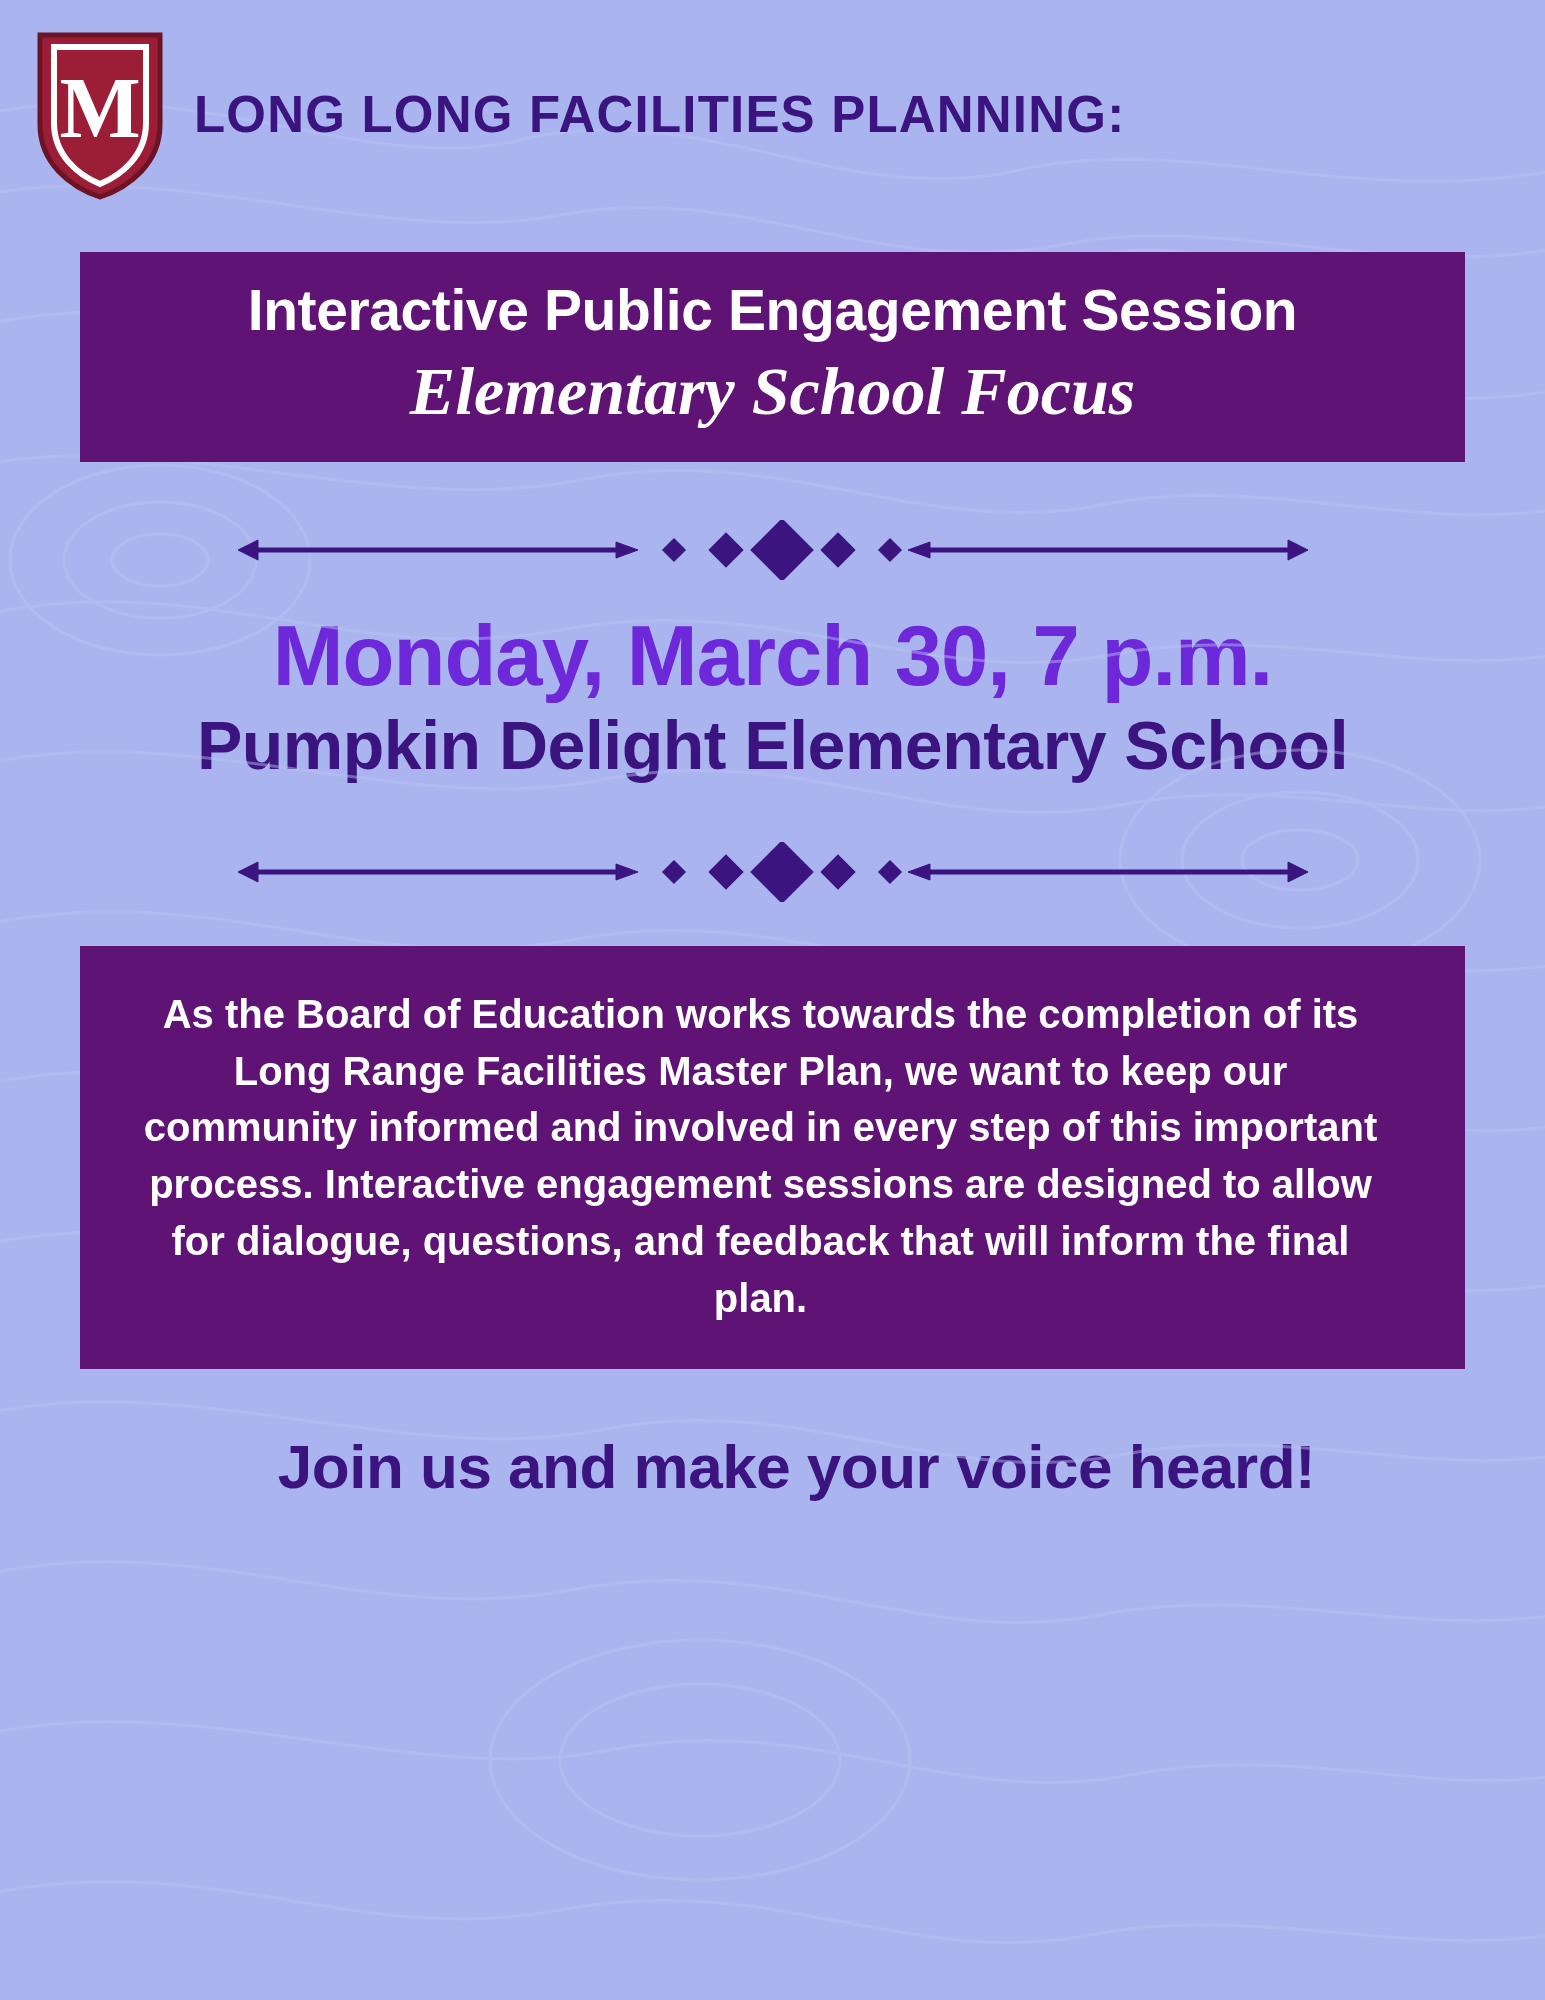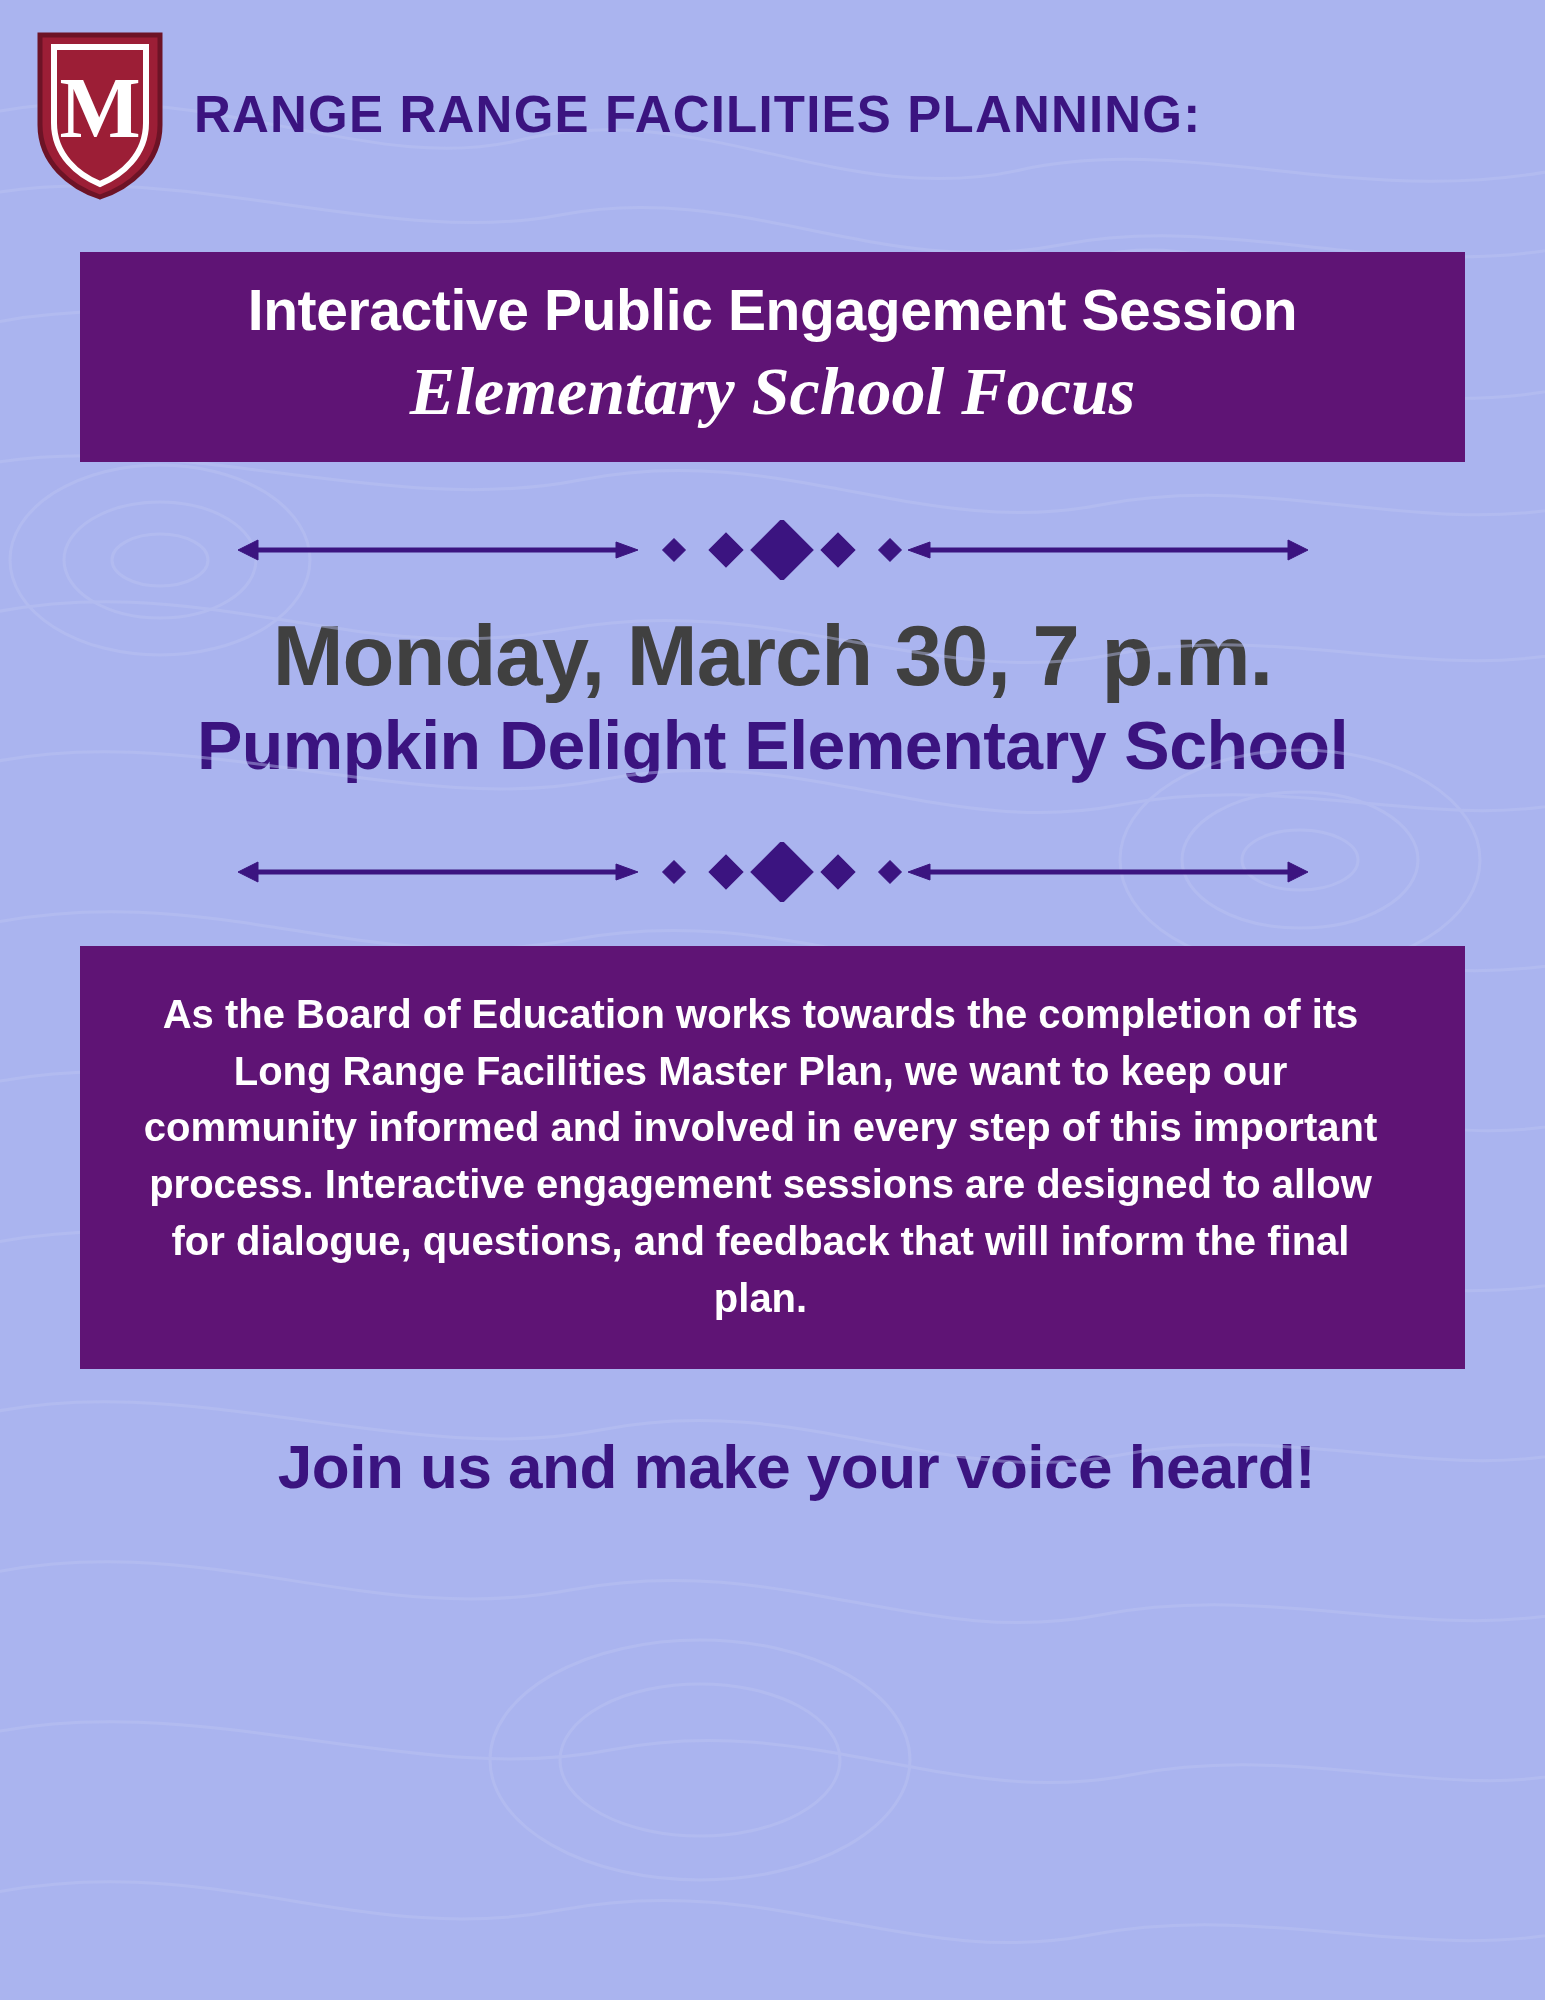--- a/index.html
+++ b/index.html
@@ -92,21 +92,21 @@
     justify-content: center;
   }
   .divider svg { display: block; }
 
   
   .event {
     text-align: center;
     margin-top: 28px;
   }
   .event-date {
-    color: #404040;
+    color: #6d28d9;
     font-size: 85px;
     font-weight: bold;
     line-height: 1.12;
     letter-spacing: -1px;
   }
   .event-place {
     color: #3b1480;
     font-size: 68px;
     font-weight: bold;
     line-height: 1.15;
@@ -175,21 +175,21 @@
   </svg>
 
   <div class="header">
     <div class="crest">
       <svg viewBox="0 0 132 172" width="132" height="172" aria-hidden="true">
         <path d="M6 6 L126 6 L126 96 C126 134 96 158 66 168 C36 158 6 134 6 96 Z" fill="#9c1e36" stroke="#6d1326" stroke-width="5"></path>
         <path d="M20 18 L112 18 L112 94 C112 126 88 146 66 155 C44 146 20 126 20 94 Z" fill="none" stroke="#ffffff" stroke-width="6"></path>
         <text x="66" y="108" text-anchor="middle" font-family="Liberation Serif, serif" font-size="86" font-weight="bold" fill="#ffffff">M</text>
       </svg>
     </div>
-    <div class="header-title">RANGE RANGE FACILITIES PLANNING:</div>
+    <div class="header-title">LONG LONG FACILITIES PLANNING:</div>
   </div>
 
   <div class="banner">
     <div class="banner-line1">Interactive Public Engagement Session</div>
     <div class="banner-line2">Elementary School Focus</div>
   </div>
 
   <div class="divider">
     <svg width="1150" height="60" viewBox="0 0 1150 60" aria-hidden="true">
       <g fill="#3b1480" stroke="#3b1480">

